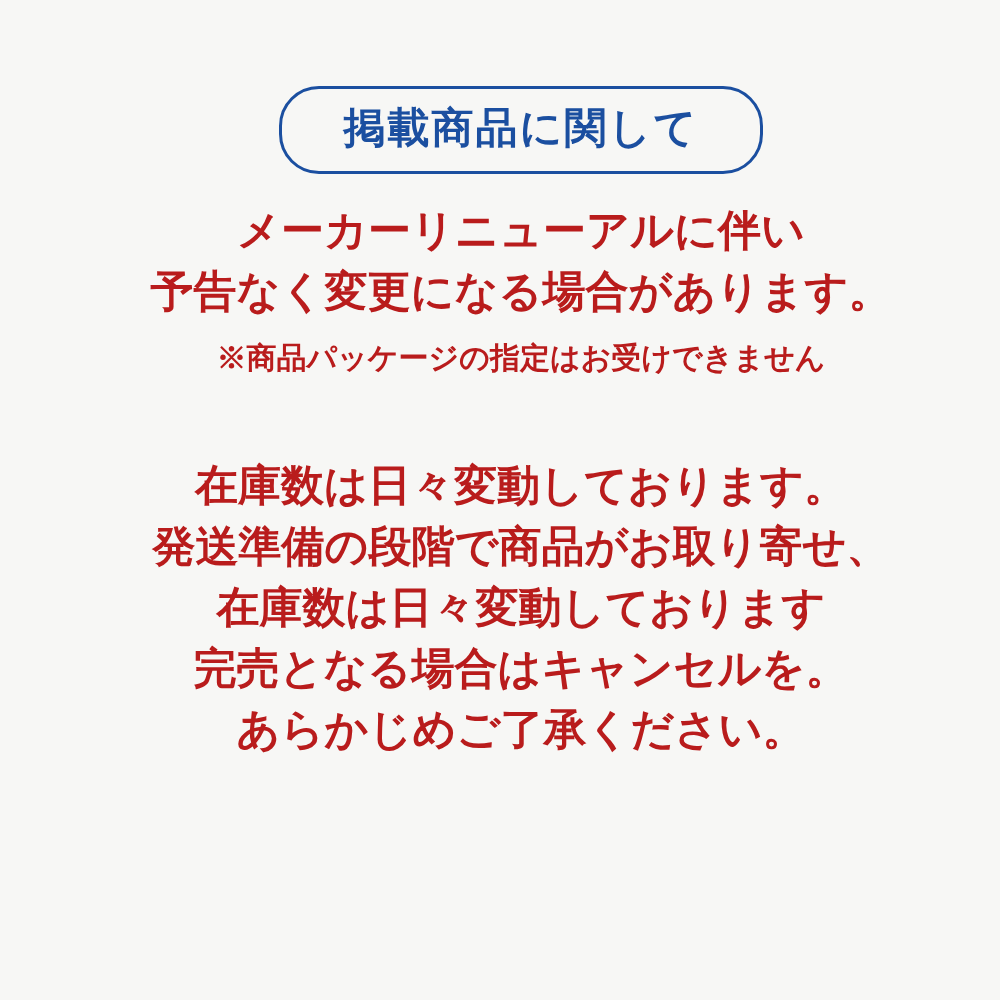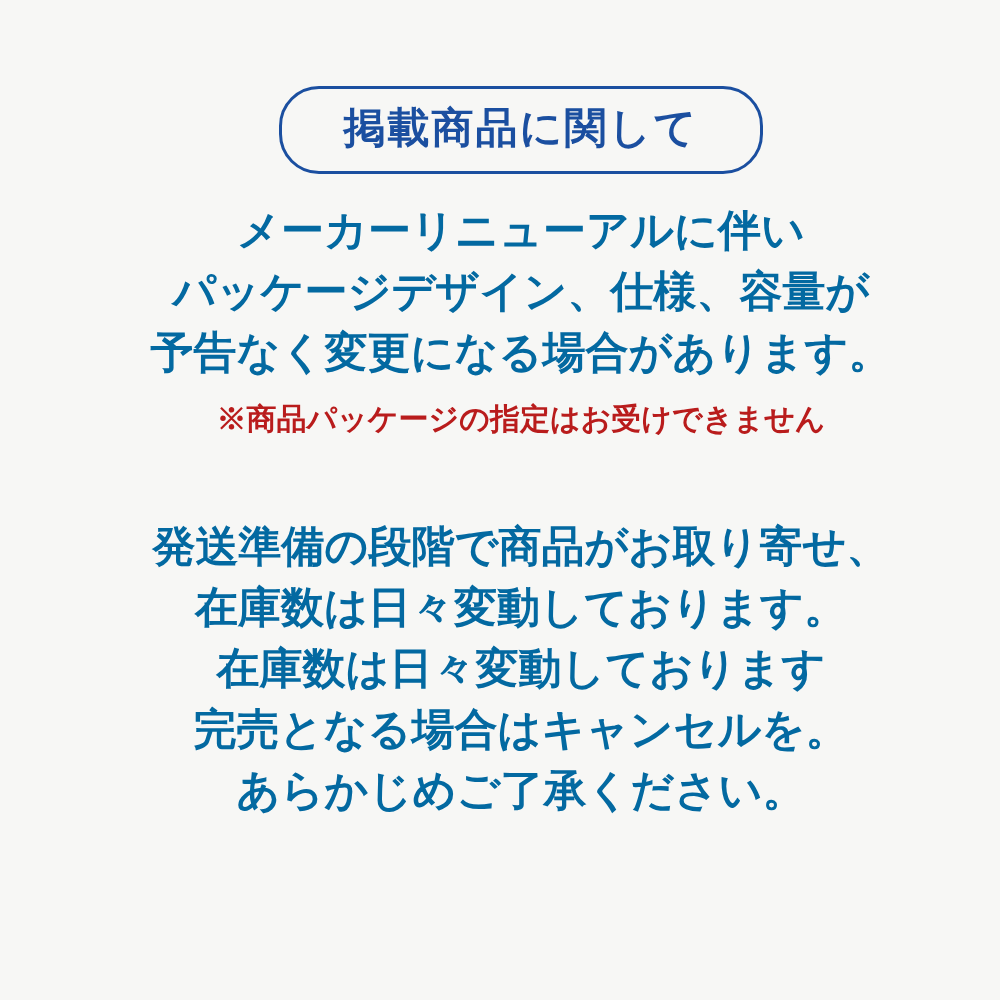--- a/index.html
+++ b/index.html
@@ -43,21 +43,21 @@
     background: transparent;
     white-space: nowrap;
   }
   .body-text {
     margin-top: 26px;
     text-align: center;
     font-size: 43px;
     font-weight: bold;
     line-height: 1.42;
     letter-spacing: 0px;
-    color: #0369a1;
+    color: #b91c1c;
   }
   .note-text {
     margin-top: 16px;
     text-align: center;
     font-size: 30px;
     font-weight: bold;
     line-height: 1.3;
     color: #b91c1c;
   }
   .section-gap {
@@ -70,33 +70,32 @@
 </style>
 </head>
 <body>
 
 <div class="page">
 
   <div class="section">
     <div class="pill">掲載商品に関して</div>
     <div class="body-text">
       <span class="line">メーカーリニューアルに伴い</span>
-      <span class="line">パッケージデザイン、仕様、容量が</span>
       <span class="line">予告なく変更になる場合があります。</span>
     </div>
     <div class="note-text">
       <span class="line">※商品パッケージの指定はお受けできません</span>
     </div>
   </div>
 
   <div class="section-gap"></div>
 
   <div class="section">
     <div class="body-text">
+      <span class="line">在庫数は日々変動しております。</span>
       <span class="line">発送準備の段階で商品がお取り寄せ、</span>
-      <span class="line">在庫数は日々変動しております。</span>
       <span class="line">在庫数は日々変動しております</span>
       <span class="line">完売となる場合はキャンセルを。</span>
       <span class="line">あらかじめご了承ください。</span>
     </div>
   </div>
 
 </div>
 
 </body></html>

